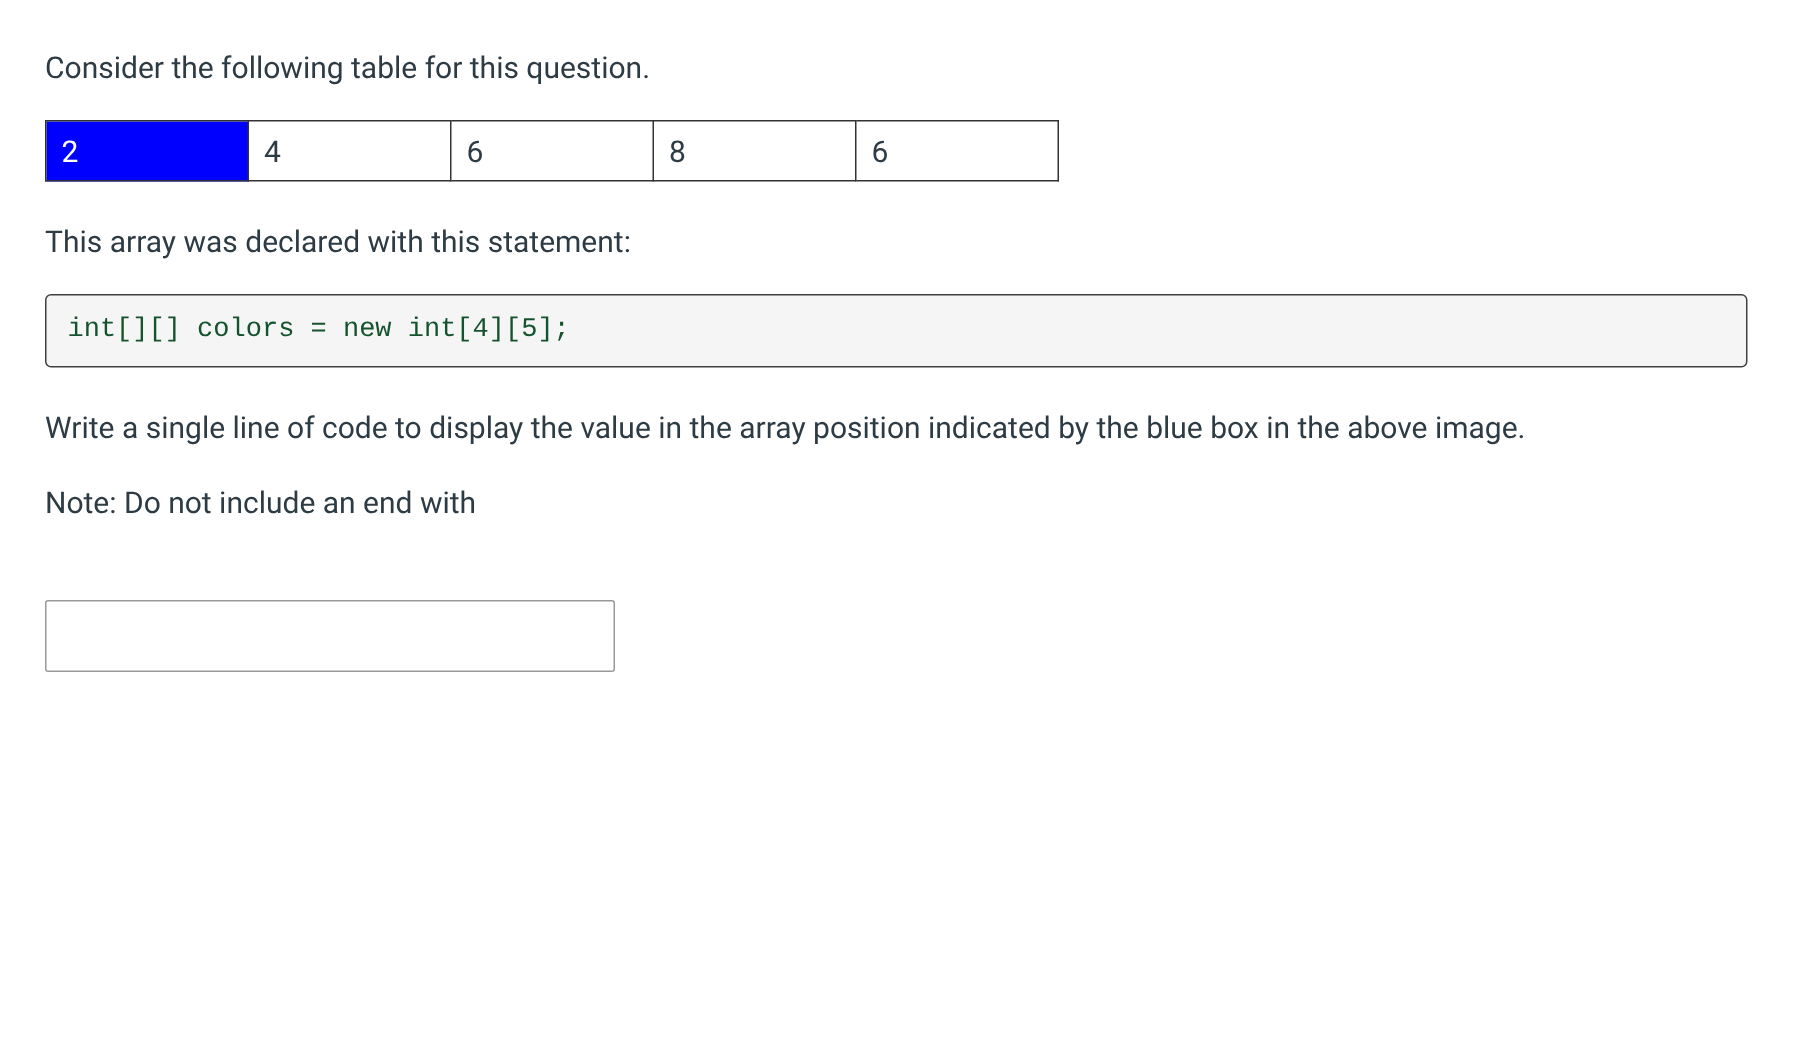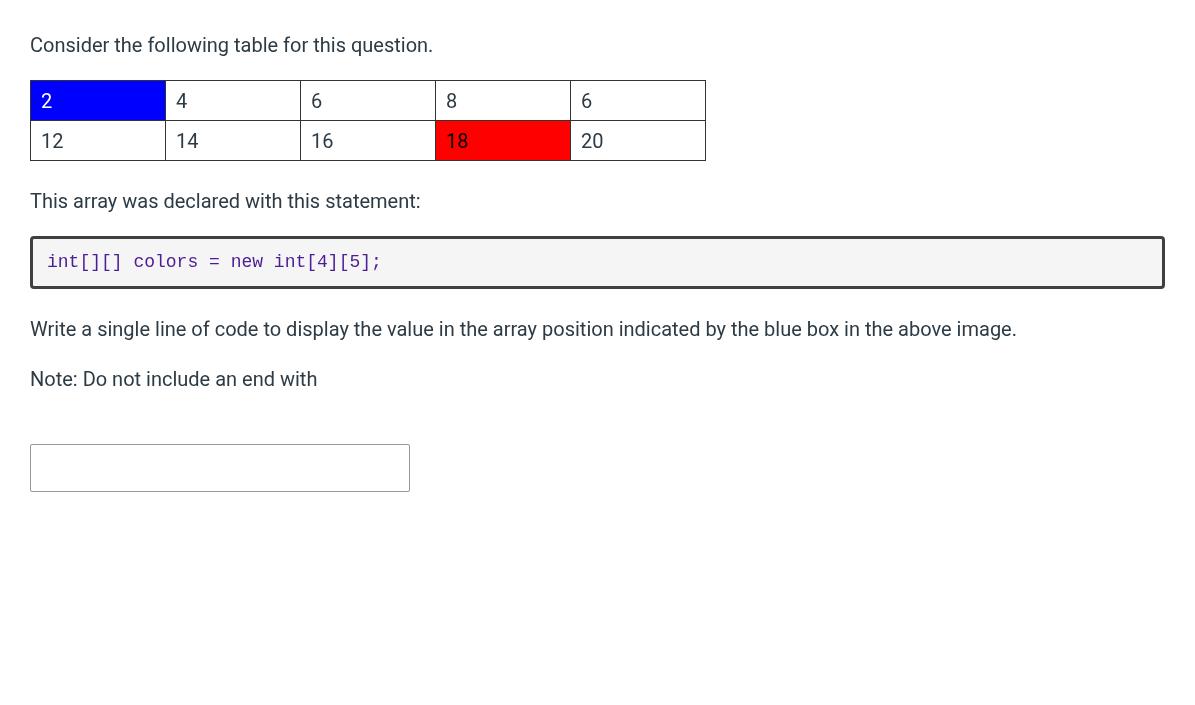--- a/index.html
+++ b/index.html
@@ -37,27 +37,27 @@
     .cell-red {
       background-color: #ff0000;
       color: #000;
     }
     .cell-green {
       background-color: #008000;
       color: #fff;
     }
     .code-block {
       background: #f5f5f5;
-      border: 3px solid #404040;
+      border: 1px solid #404040;
       border-radius: 4px;
       padding: 10px 14px;
       font-family: "Courier New", Courier, monospace;
       font-size: 18px;
       margin: 20px 0 25px 0;
-      color: #4c1d95;
+      color: #14532d;
     }
     .answer-input {
       width: 380px;
       height: 48px;
       border: 1px solid #999;
       border-radius: 2px;
       padding: 6px 10px;
       font-size: 18px;
       margin-top: 30px;
     }
@@ -71,27 +71,20 @@
 
 <table class="array-table">
   <tbody id="table-body">
       <tr>
         <td class="cell-blue">2</td>
         <td>4</td>
         <td>6</td>
         <td>8</td>
         <td>6</td>
       </tr>
-      <tr>
-        <td>12</td>
-        <td>14</td>
-        <td>16</td>
-        <td class="cell-red">18</td>
-        <td>20</td>
-      </tr>
     </tbody>
 </table>
 
 <div class="question-text">This array was declared with this statement:</div>
 
 <div class="code-block">int[][] colors = new int[4][5];</div>
 
 <div class="question-text">Write a single line of code to display the value in the array position indicated by the blue box in the above image.</div>
 
 <div class="question-text">Note: Do not include an end with</div>

